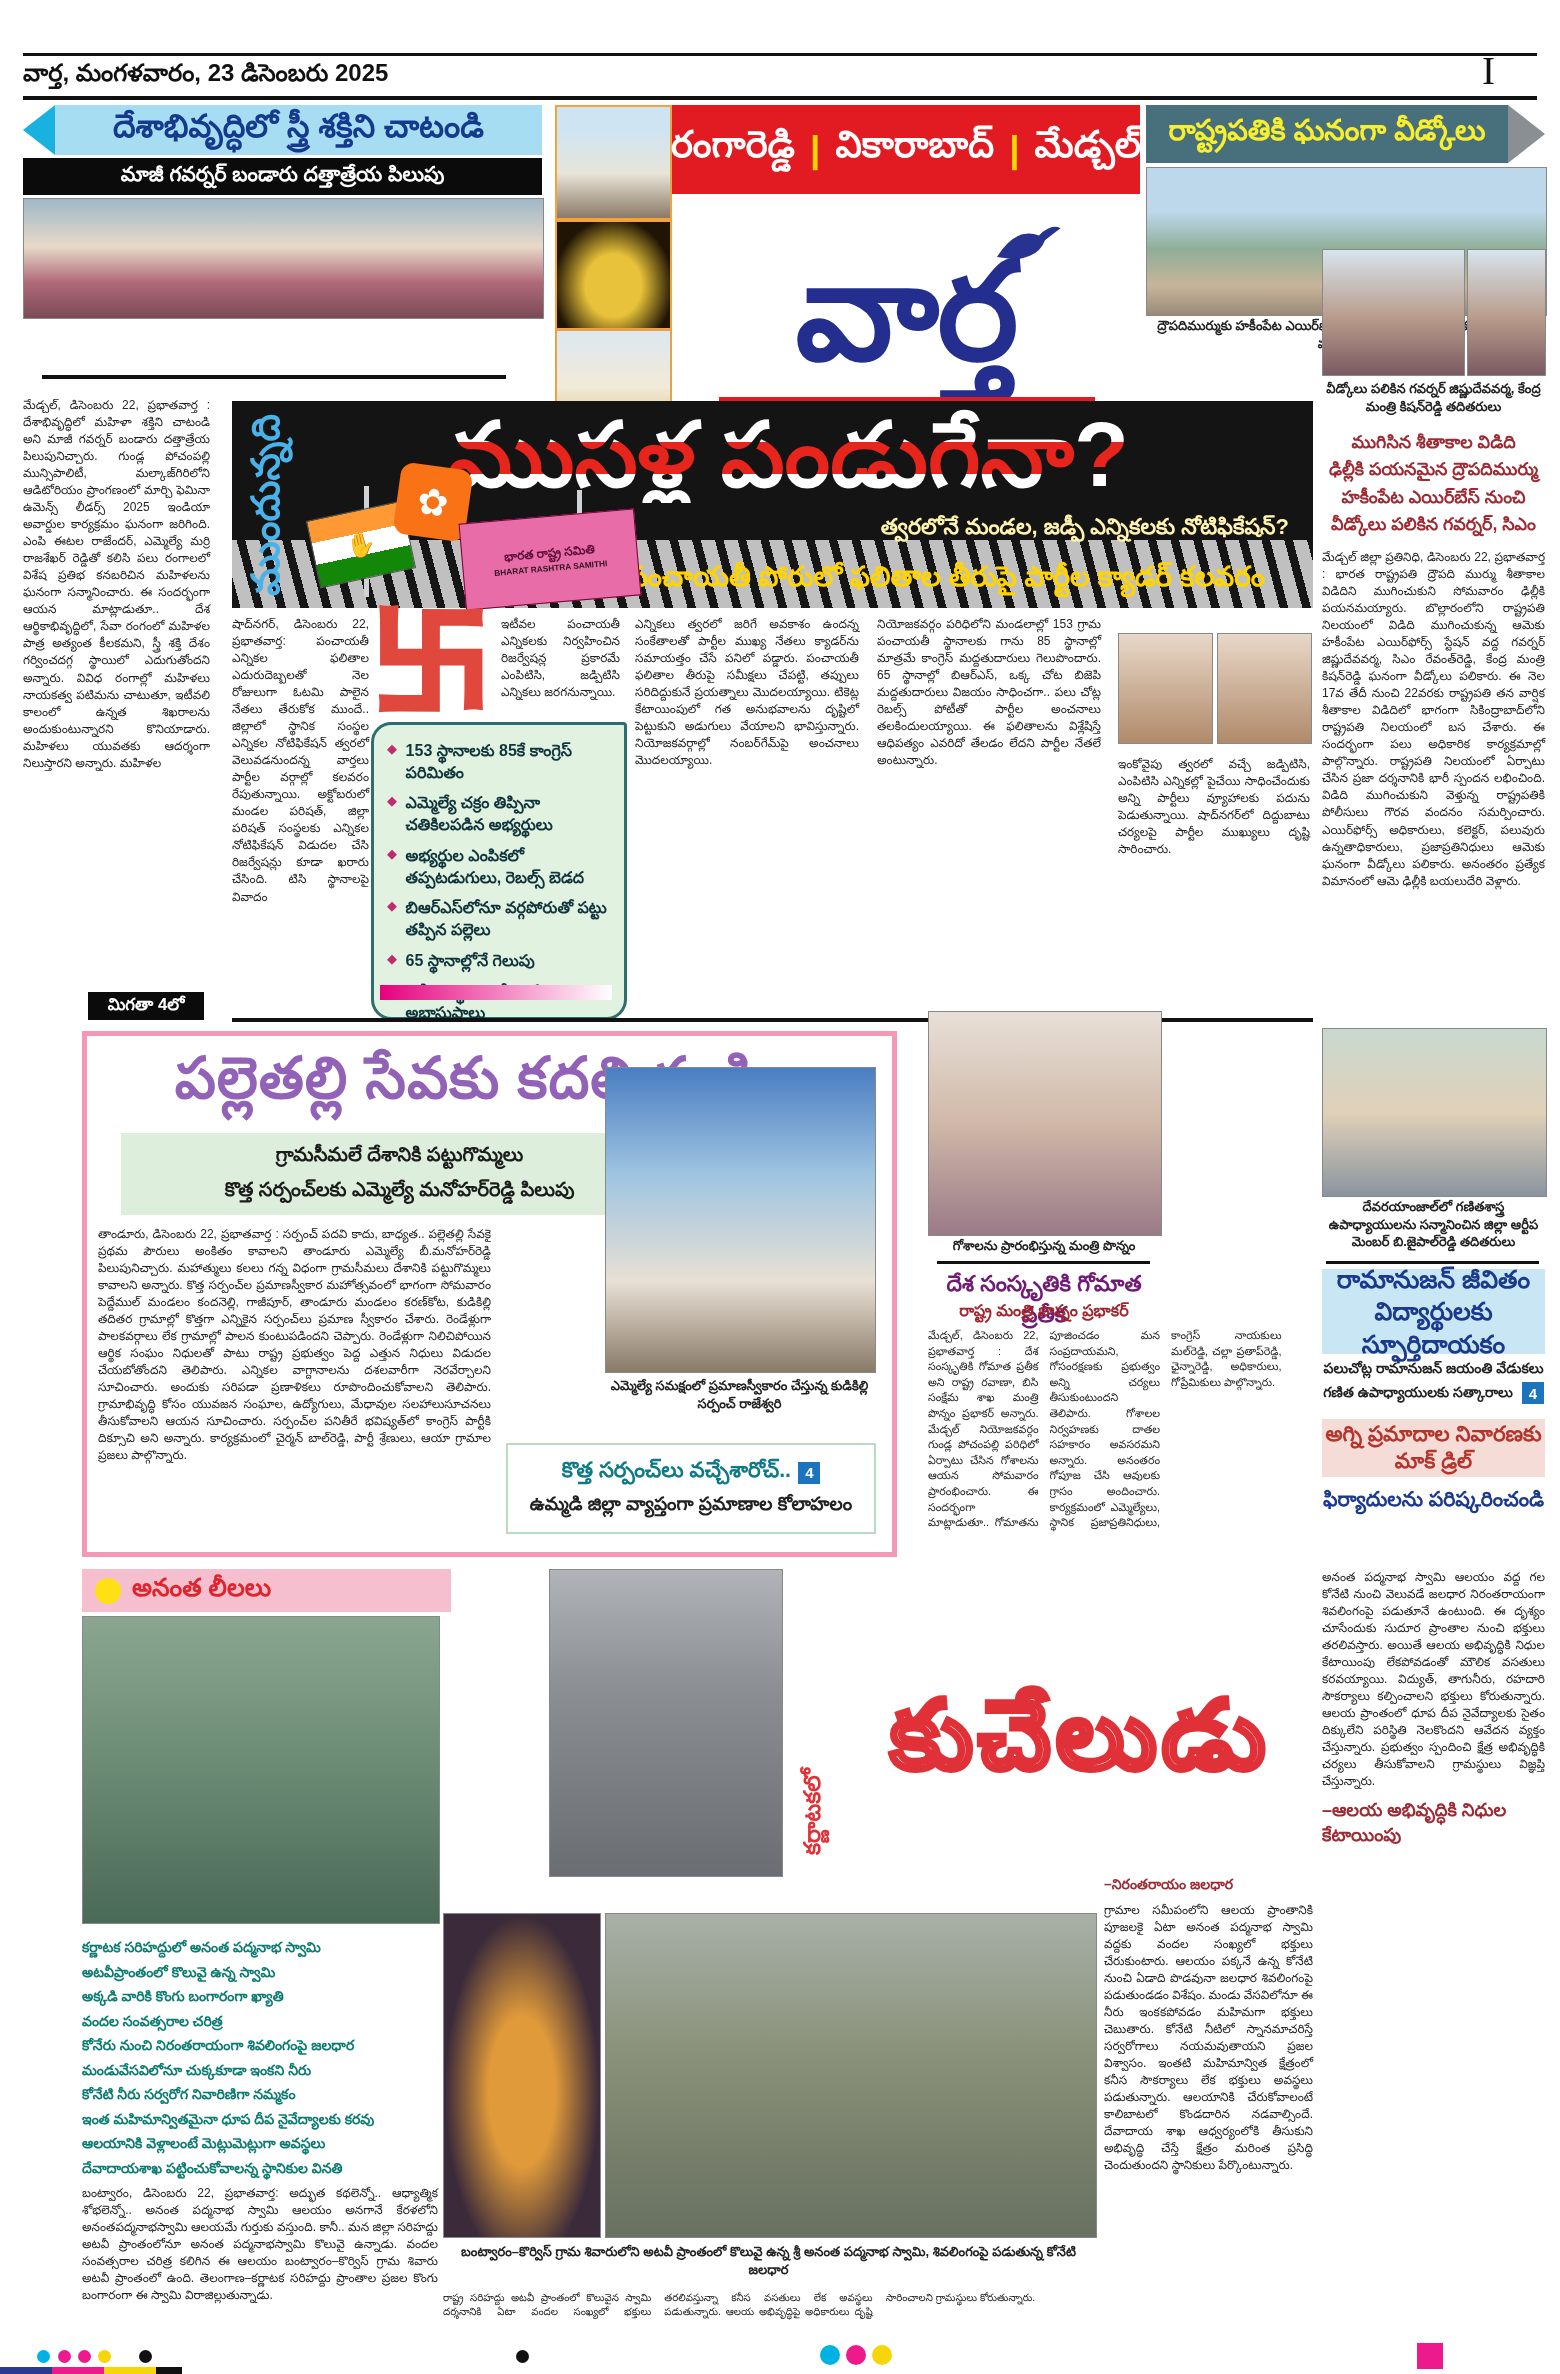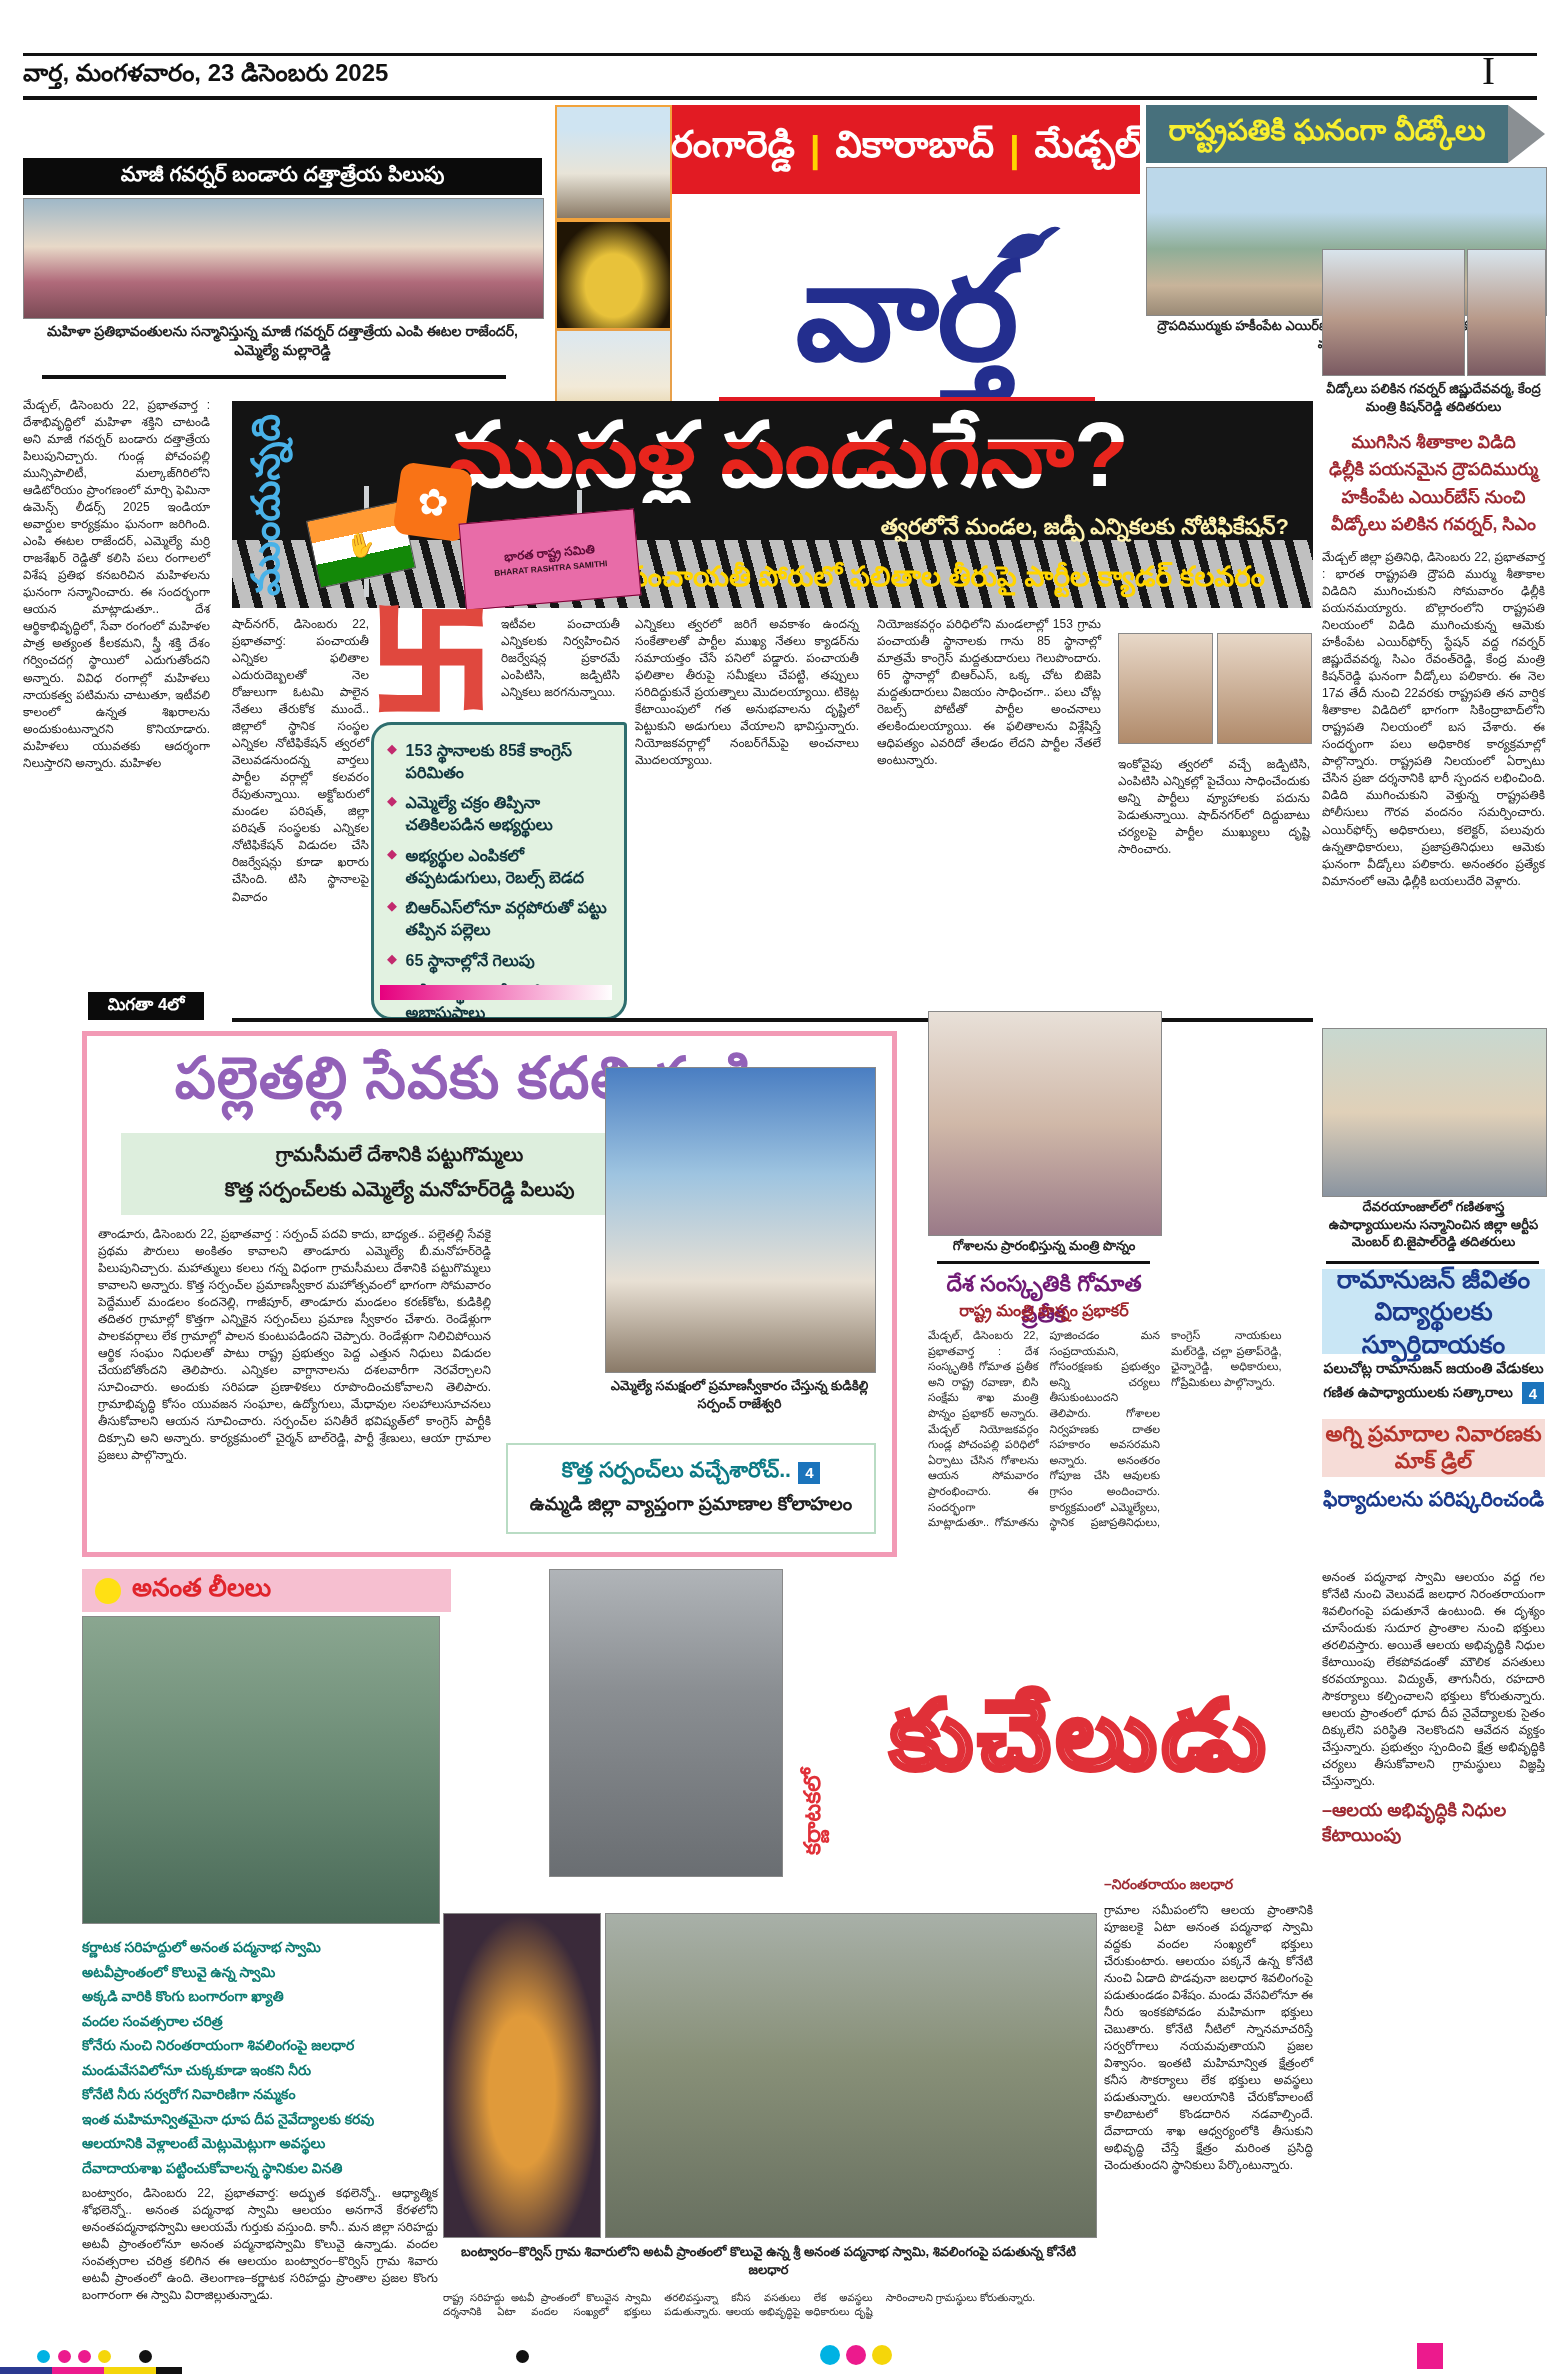--- a/index.html
+++ b/index.html
@@ -102,23 +102,26 @@
 </head>
 <body>
 
 <div class="page">
 
   <div class="b rule" style="left:23px;top:53px;width:1514px;height:2.8px;"></div>
   <div class="b date-line" style="left:23px;top:59px;">వార్త, మంగళవారం, 23 డిసెంబరు 2025</div>
   <div class="b pageno" style="left:1482px;top:48px;">I</div>
   <div class="b rule" style="left:23px;top:96px;width:1514px;height:3.7px;"></div>
 
+  <div class="b" style="left:23px;top:105px;width:519px;height:50px;display:flex;align-items:center;">
+    <div class="tri-cyan"></div>
+    <div class="band-blue" style="flex:1;height:100%;">దేశాభివృద్ధిలో స్త్రీ శక్తిని చాటండి</div>
+  </div>
   <div class="b band-black" style="left:23px;top:158px;width:519px;height:37px;">మాజీ గవర్నర్ బండారు దత్తాత్రేయ పిలుపు</div>
   <div class="b ph phA" style="left:23px;top:198px;width:519px;height:119px;"></div>
-  <div class="b cap" style="left:23px;top:322px;width:519px;">మహిళా ప్రతిభావంతులను సన్మానిస్తున్న మాజీ గవర్నర్ దత్తాత్రేయ ఎంపి ఈటల రాజేందర్, ఎమ్మెల్యే మల్లారెడ్డి</div>
   <div class="b rule" style="left:42px;top:375px;width:464px;height:3.7px;"></div>
   <div class="b body-txt just" style="left:23px;top:397px;width:187px;height:594px;">మేడ్చల్, డిసెంబరు 22, ప్రభాతవార్త : దేశాభివృద్ధిలో మహిళా శక్తిని చాటండి అని మాజీ గవర్నర్ బండారు దత్తాత్రేయ పిలుపునిచ్చారు. గుండ్ల పోచంపల్లి మున్సిపాలిటీ, మల్కాజ్‌గిరిలోని ఆడిటోరియం ప్రాంగణంలో మార్చి ఫెమినా ఉమెన్స్ లీడర్స్ 2025 ఇండియా అవార్డుల కార్యక్రమం ఘనంగా జరిగింది. ఎంపి ఈటల రాజేందర్, ఎమ్మెల్యే మర్రి రాజశేఖర్ రెడ్డితో కలిసి పలు రంగాలలో విశేష ప్రతిభ కనబరిచిన మహిళలను ఘనంగా సన్మానించారు. ఈ సందర్భంగా ఆయన మాట్లాడుతూ.. దేశ ఆర్థికాభివృద్ధిలో, సేవా రంగంలో మహిళల పాత్ర అత్యంత కీలకమని, స్త్రీ శక్తి దేశం గర్వించదగ్గ స్థాయిలో ఎదుగుతోందని అన్నారు. వివిధ రంగాల్లో మహిళలు నాయకత్వ పటిమను చాటుతూ, ఇటీవలి కాలంలో ఉన్నత శిఖరాలను అందుకుంటున్నారని కొనియాడారు. మహిళలు యువతకు ఆదర్శంగా నిలుస్తారని అన్నారు. మహిళల</div>
   <div class="b chip-black" style="left:88px;top:992px;width:116px;height:28px;">మిగతా 4లో</div>
 
   <div class="b ph phC" style="left:555px;top:105px;width:113px;height:111px;"></div>
   <div class="b ph phD" style="left:555px;top:220px;width:113px;height:106px;"></div>
   <div class="b ph phE" style="left:555px;top:329px;width:113px;height:93px;"></div>
 
   <div class="b masthead-red" style="left:672px;top:105px;width:468px;height:89px;">
     <span>రంగారెడ్డి</span>

